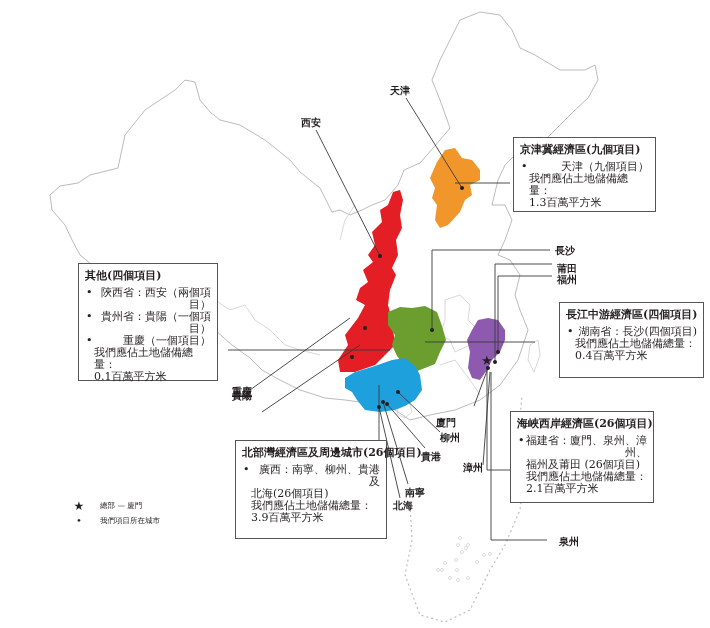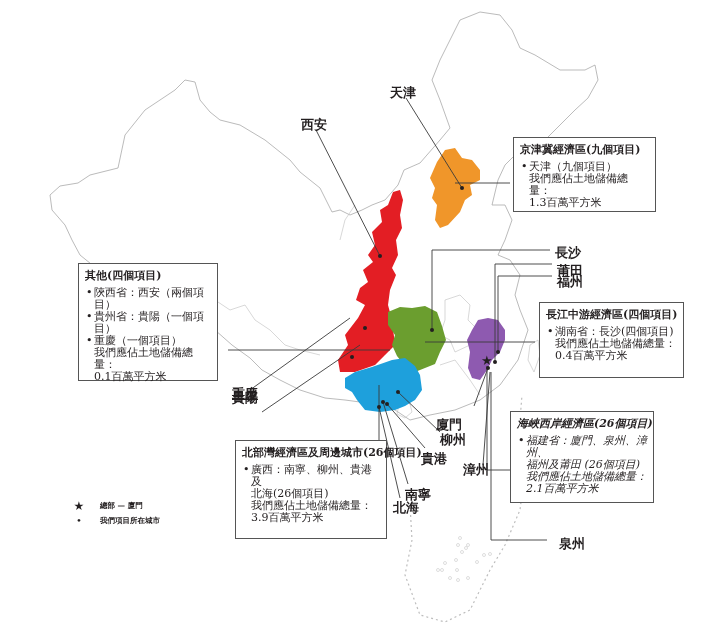--- a/index.html
+++ b/index.html
@@ -1,30 +1,30 @@
 <!DOCTYPE html>
 <html><head>
 <meta charset="utf-8">
 <style>
   html, body { margin:0; padding:0; background:#ffffff; }
   body { width:710px; height:628px; position:relative; overflow:hidden;
          font-family:"DejaVu Serif", serif; color:#231f20; }
   #map { position:absolute; left:0; top:0; width:710px; height:628px; }
-  .label { position:absolute; font-size:13px; font-weight:bold; color:#231f20; white-space:nowrap; line-height:1; }
+  .label { position:absolute; font-size:10px; font-weight:bold; color:#231f20; white-space:nowrap; line-height:1; }
   .box { position:absolute; background:#fff; border:1px solid #555; box-sizing:border-box;
          padding:6px 6px 4px 6px; font-size:11px; line-height:12px; color:#231f20; }
   .box .title { font-weight:bold; margin-bottom:5px; white-space:nowrap; }
-  .box .item { position:relative; padding-left:9px; }
+  .box .item { position:relative; padding-left:9px;text-align:right; }
   .box .item::before { content:"•"; position:absolute; left:1px; top:0; }
   .box .sub { padding-left:9px; }
   .legend { position:absolute; left:68px; top:498px; font-size:7.5px; }
   .legend .row { display:flex; align-items:center; height:15px; }
   .legend .sym { width:22px; text-align:center; font-size:12px; }
   .legend .dot { width:22px; text-align:center; font-size:10px; }
-  .legend .txt { margin-left:10px; font-weight:bold; }
+  .legend .txt { margin-left:10px; font-weight:normal; }
 </style>
 </head>
 <body>
 
 <svg id="map" viewBox="0 0 710 628" xmlns="http://www.w3.org/2000/svg">
 
   <path fill="none" stroke="#a9a9a9" stroke-width="0.8" d="M50,195 L60,186 L78,183 L90,175 L118,168 L125,135 L145,110 L160,100 L175,90 L185,80 L195,82 L200,100 L210,112 L220,120 L240,125 L265,140 L290,160 L300,172 L320,188 L332,212 L340,210 L350,215 L362,210 L372,205 L385,200 L398,185 L404,170 L420,163 L440,140 L450,128 L440,100 L432,80 L440,60 L450,40 L460,20 L480,12 L500,15 L512,30 L520,48 L535,55 L560,70 L585,70 L595,65 L598,80 L588,98 L575,110 L560,125 L545,140 L520,150 L505,165 L498,180 L492,205 L505,205 L512,220 L505,240 L498,255 L510,260 L520,275 L515,295 L520,310 L528,330 L518,360 L500,385 L480,400 L455,410 L430,415 L410,420 L395,410 L380,404 L360,402 L345,400 L325,398 L300,390 L280,380 L262,370 L250,358 L232,345 L215,330 L200,315 L180,300 L150,290 L120,278 L96,268 L80,255 L72,240 L65,225 L52,210 Z"></path>
 
   <path fill="none" stroke="#bdbdbd" stroke-width="0.6" d="M200,310 L215,300 L230,310 L245,305 L255,320 L270,330 L285,345 L300,350 L320,355"></path>
   <path fill="none" stroke="#bdbdbd" stroke-width="0.6" d="M0,100 M355,205 L345,220 L340,240 M440,365 L455,360 L470,380 L480,395"></path>
@@ -127,28 +127,28 @@
 
 <div class="box" style="left:78px;top:263px;width:140px;height:118px;">
   <div class="title">其他(四個項目)</div>
   <div class="item">陝西省：西安（兩個項目）</div>
   <div class="item">貴州省：貴陽（一個項目）</div>
   <div class="item">重慶（一個項目）</div>
   <div class="sub">我們應佔土地儲備總量：</div>
   <div class="sub">0.1百萬平方米</div>
 </div>
 
-<div class="box" style="left:539px;top:302px;width:145px;height:76px;">
+<div class="box" style="left:559px;top:302px;width:145px;height:76px;">
   <div class="title">長江中游經濟區(四個項目)</div>
   <div class="item">湖南省：長沙(四個項目)</div>
   <div class="sub">我們應佔土地儲備總量：</div>
   <div class="sub">0.4百萬平方米</div>
 </div>
 
-<div class="box" style="left:510px;top:411px;width:144px;height:92px;font-style:italic;">
+<div class="box" style="left:510px;top:411px;width:144px;height:92px;">
   <div class="title">海峽西岸經濟區(26個項目)</div>
   <div class="item">福建省：廈門、泉州、漳州、</div>
   <div class="sub">福州及莆田 (26個項目)</div>
   <div class="sub">我們應佔土地儲備總量：</div>
   <div class="sub">2.1百萬平方米</div>
 </div>
 
 <div class="box" style="left:235px;top:440px;width:152px;height:99px;">
   <div class="title">北部灣經濟區及周邊城市(26個項目)</div>
   <div class="item">廣西：南寧、柳州、貴港及</div>

